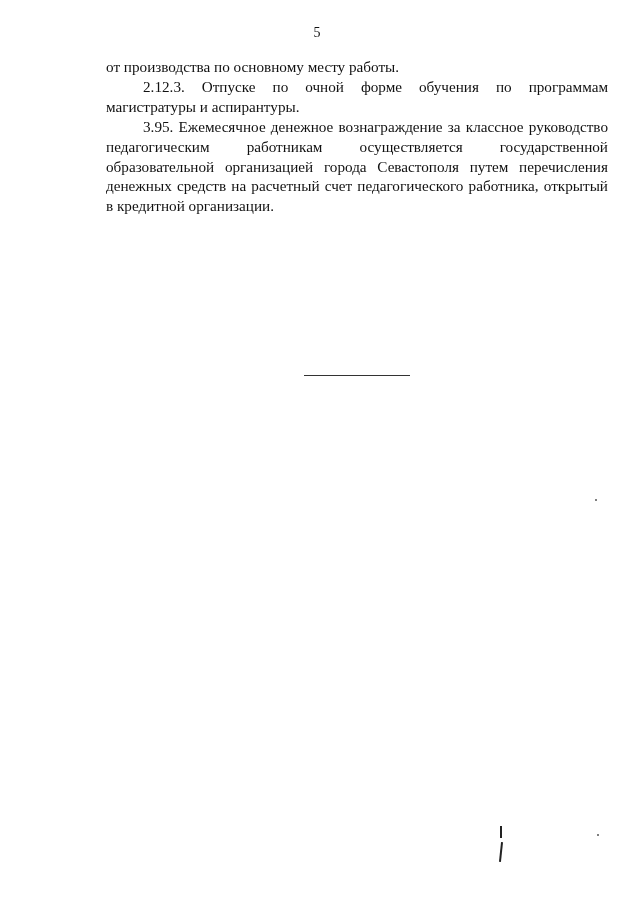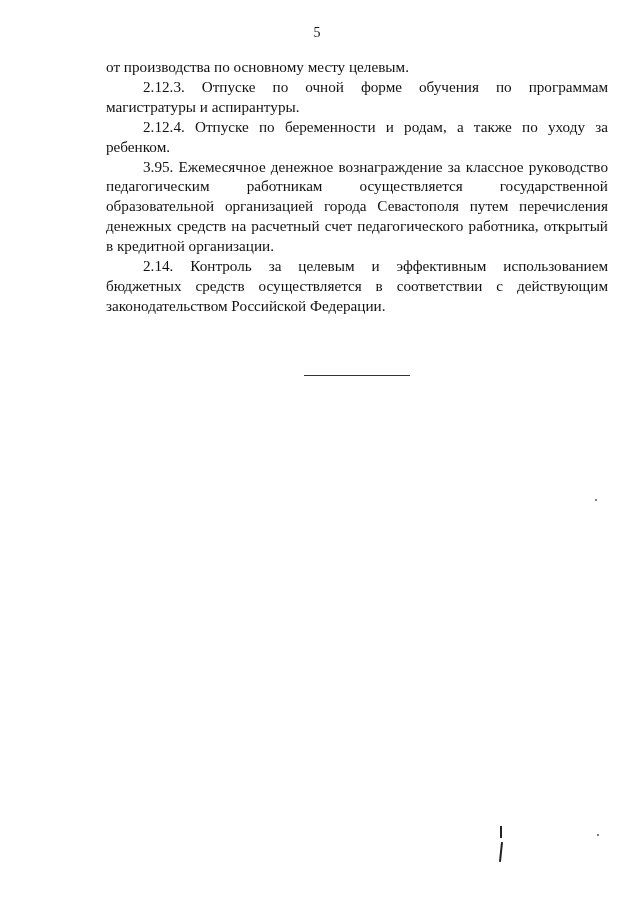--- a/index.html
+++ b/index.html
@@ -31,25 +31,23 @@
     }
     .dot { position: absolute; width: 2px; height: 2px; background: #555; border-radius: 1px; }
   </style>
 </head>
 <body>
 
 <div class="page">
   <div class="page-number">5</div>
 
   <div class="body-text">
-    <p class="para no-indent">от производства по основному месту целевым.</p>
+    <p class="para no-indent">от производства по основному месту работы.</p>
     <p class="para">2.12.3. Отпуске по очной форме обучения по программам магистратуры и аспирантуры.</p>
-    <p class="para">2.12.4. Отпуске по беременности и родам, а также по уходу за ребенком.</p>
     <p class="para">3.95. Ежемесячное денежное вознаграждение за классное руководство педагогическим работникам осуществляется государственной образовательной организацией города Севастополя путем перечисления денежных средств на расчетный счет педагогического работника, открытый в кредитной организации.</p>
-    <p class="para">2.14. Контроль за целевым и эффективным использованием бюджетных средств осуществляется в соответствии с действующим законодательством Российской Федерации.</p>
   </div>
 
   <div class="sep"></div>
 
   <div class="dot" style="left:595px; top:499px;"></div>
   <div class="mark" style="left:500px; top:826px; width:1.5px; height:12px;"></div>
   <div class="mark" style="left:500px; top:842px; width:1.5px; height:20px; transform:rotate(6deg);"></div>
   <div class="dot" style="left:597px; top:834px;"></div>
 </div>
 

